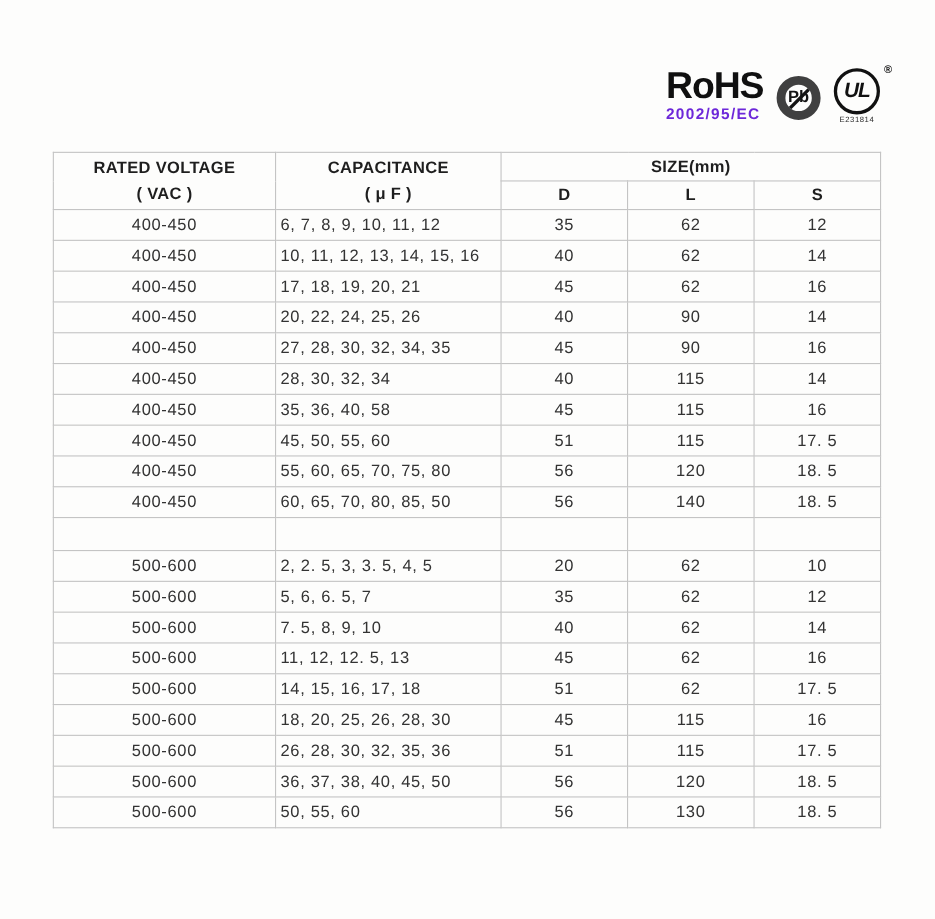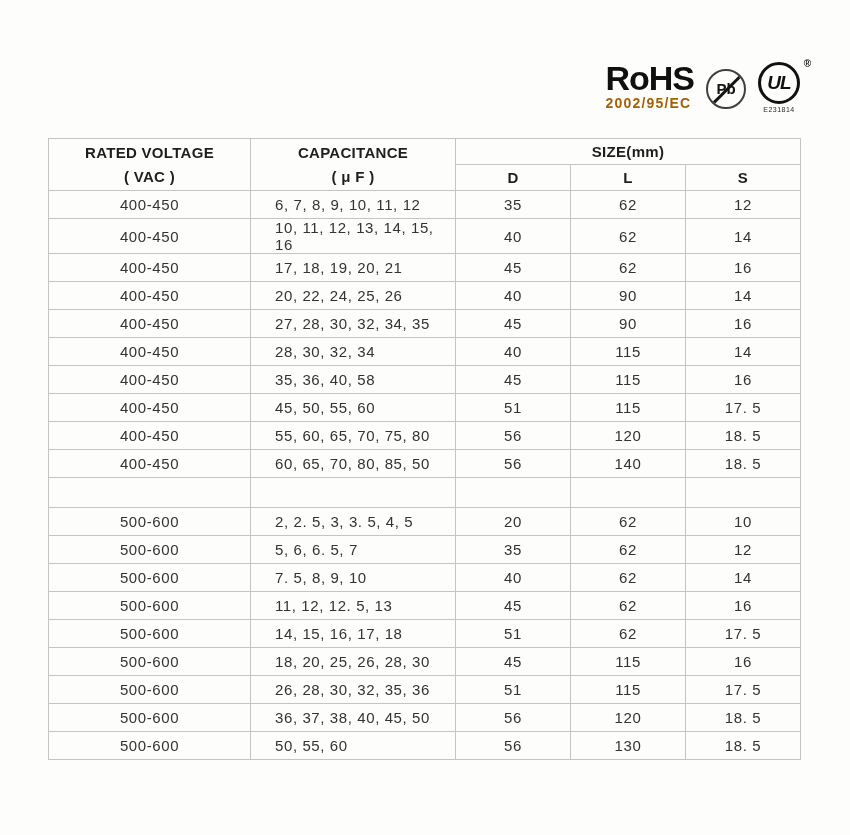--- a/index.html
+++ b/index.html
@@ -24,26 +24,26 @@
   .logos {
     position:absolute; top:62px; right:50px;
     display:flex; align-items:center; gap:12px;
   }
   .rohs-block { text-align:left; }
   .rohs-main {
     font-size:34px; font-weight:bold; color:#101010;
     letter-spacing:-1px; line-height:0.85;
   }
   .rohs-sub {
-    font-size:14px; font-weight:bold; color:#a16207;
+    font-size:14px; font-weight:bold; color:#6d28d9;
     letter-spacing:1.2px; margin-top:3px;
   }
   .pb-mark {
     width:40px; height:40px; margin-top:2px;
-    border:2px solid #404040; border-radius:50%;
+    border:8px solid #404040; border-radius:50%;
     position:relative; display:flex; align-items:center; justify-content:center;
     font-weight:bold; font-size:15px; color:#141414;
     overflow:hidden;
   }
   .pb-mark::after {
     content:""; position:absolute; left:-4px; right:-4px; top:50%;
     height:3px; background:#141414; transform:rotate(-45deg);
   }
   .ul-block { text-align:center; position:relative; }
   .ul-mark {
@@ -75,21 +75,21 @@
   .cap-table thead th {
     font-weight:bold; color:#1e1e1e;
     height:26px; text-align:center;
     letter-spacing:0.3px;
   }
   .cap-table thead .stacked { line-height:1.55; height:52px;text-align:center; }
   .cap-table tbody td {
     height:28px; letter-spacing:0.6px;
   }
   .cap-table tbody td.center { text-align:center; }
-  .cap-table tbody td.left { text-align:left; padding-left:24px; }
+  .cap-table tbody td.left { text-align:left; padding-left:4px; }
   .cap-table tbody tr.spacer td { height:30px; }
   .col-voltage { width:202px; }
   .col-cap     { width:205px; }
   .col-d       { width:115px; }
   .col-l       { width:115px; }
   .col-s       { width:115px; }
 </style>
 </head>
 <body>
 

